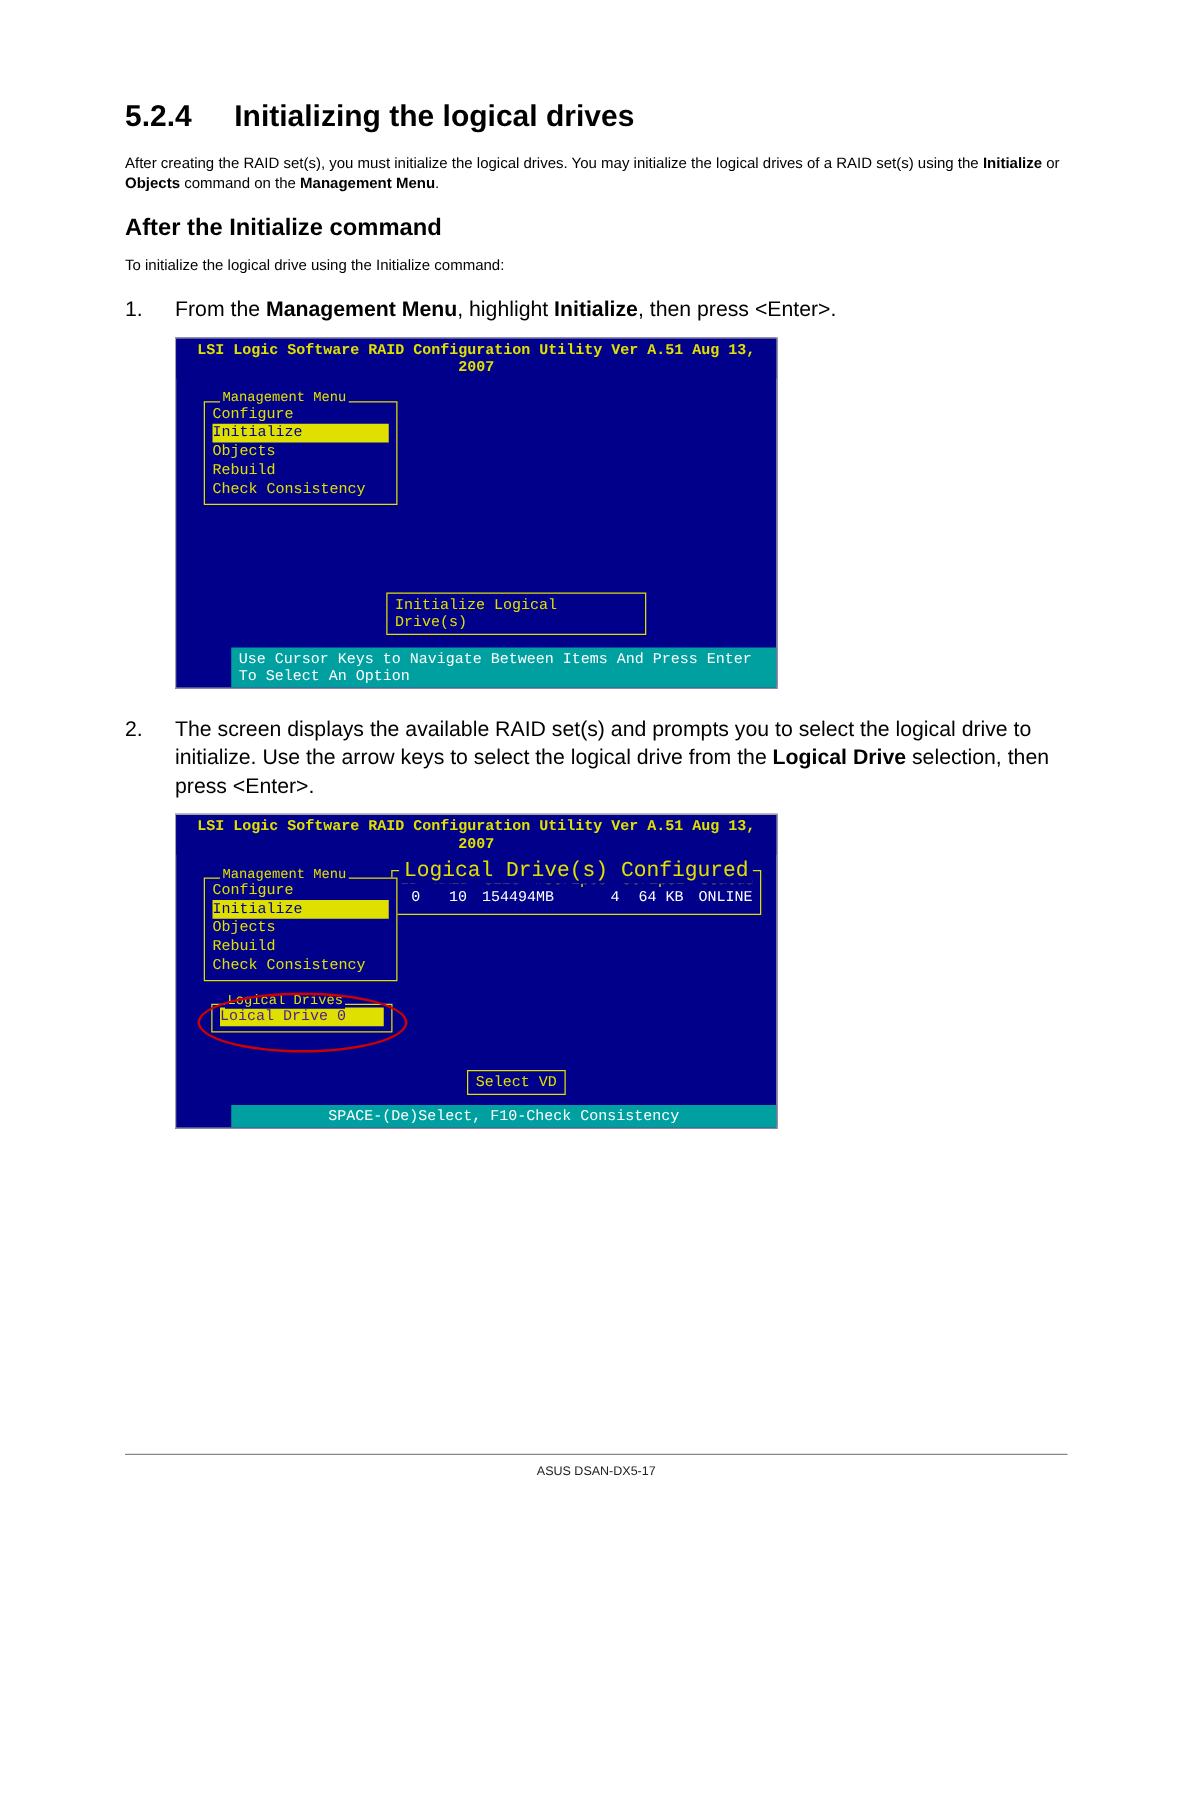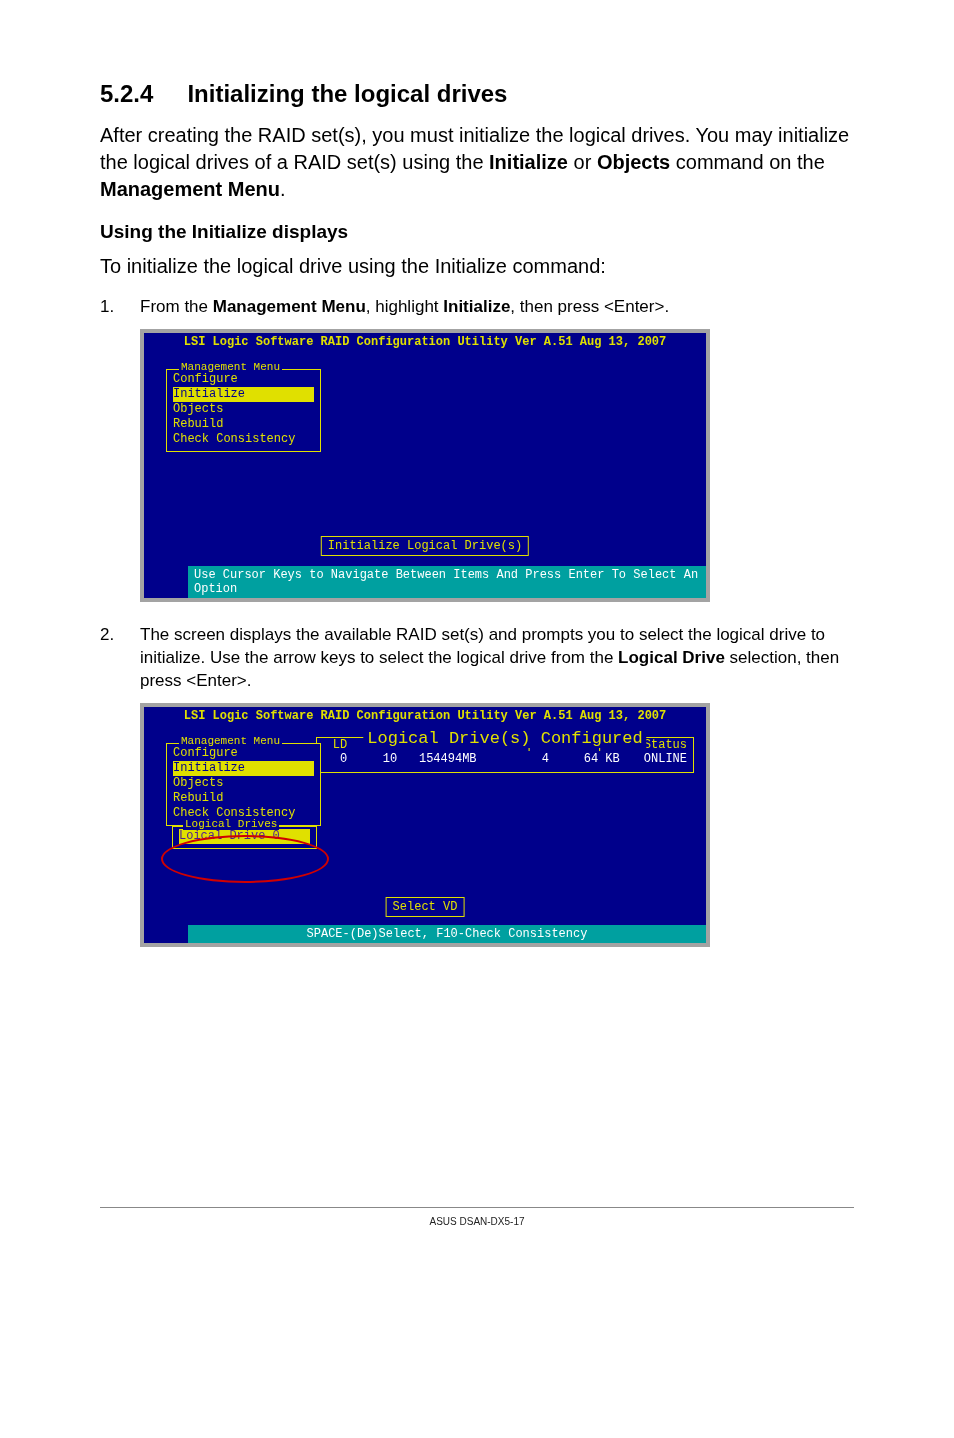--- a/index.html
+++ b/index.html
@@ -13,21 +13,21 @@
   .page {
     padding: 80px 100px 60px 100px;
   }
   h2.section-title {
     font-size: 24px;
     font-weight: bold;
     margin-bottom: 14px;
   }
   .section-number { display: inline-block; margin-right: 34px; }
   p.body {
-    font-size: 20px;
+    font-size: 12px;
     line-height: 1.35;
     margin-bottom: 16px;
   }
   h3.sub-title {
     font-size: 19px;
     font-weight: bold;
     margin-top: 18px;
     margin-bottom: 10px;
   }
   ol.steps { list-style: none; counter-reset: step; }
@@ -36,23 +36,23 @@
     font-size: 17px;
     line-height: 1.35;
     margin-bottom: 10px;
   }
   .step .num { width: 40px; flex-shrink: 0; }
   .step .txt { flex: 1; }
   .bios-wrap {
     margin: 8px 0 22px 40px;
   }
   .bios {
-    width: 570px;
-    background: #00008b;
-    border: 4px solid #a3a3a3;
+    width: 482px;
+    background: #00008b;
+    border: 1px solid #a3a3a3;
     font-family: "Courier New", monospace;
     font-size: 12px;
     color: #e0e000;
     position: relative;
   }
   .bios-title {
     background: #00008b;
     color: #e0e000;
     text-align: center;
     padding: 2px 0;
@@ -89,20 +89,21 @@
   .menu-item.selected {
     background: #e0e000;
     color: #00008b;
   }
   .hint-box {
     position: absolute;
     border: 1px solid #e0e000;
     color: #e0e000;
     padding: 2px 6px;
     font-size: 12px;
+    margin-left: 32px;
   }
   .bios-footer {
     background: #00a0a0;
     color: #fff;
     font-size: 12px;
     padding: 2px 6px;
     font-family: "Courier New", monospace;
     margin-left: 44px;
   }
   .ld-panel {
@@ -137,20 +138,21 @@
   .ld-col-sz   { width: 68px; }
   .ld-col-st   { width: 64px; }
   .ld-header span { color: #e0e000; }
   .ld-data span   { color: #fff; }
   .logical-drives-box {
     border: 1px solid #e0e000;
     width: 145px;
     position: relative;
     padding: 2px 6px 4px 6px;
     background: #00008b;
+    margin-top: 18px;
     margin-left: 6px;
   }
   .logical-drives-box .box-label {
     position: absolute;
     top: -9px;
     left: 10px;
     background: #00008b;
     padding: 0 2px;
     color: #e0e000;
     font-size: 11px;
@@ -186,21 +188,21 @@
 <div class="page">
 
   <h2 class="section-title">
     <span class="section-number">5.2.4</span><span>Initializing the logical drives</span>
   </h2>
 
   <p class="body">
     <span>After creating the RAID set(s), you must initialize the logical drives. You may initialize the logical drives of a RAID set(s) using the </span><b>Initialize</b><span> or </span><b>Objects</b><span> command on the </span><b>Management Menu</b><span>.</span>
   </p>
 
-  <h3 class="sub-title">Using the Initialize displays</h3>
+  <h3 class="sub-title">After the Initialize command</h3>
 
   <p class="body">To initialize the logical drive using the Initialize command:</p>
 
   <ol class="steps">
     <li class="step">
       <div class="num">1.</div>
       <div class="txt">
         <span>From the </span><b>Management Menu</b><span>, highlight </span><b>Initialize</b><span>, then press &lt;Enter&gt;.</span>
       </div>
     </li>

